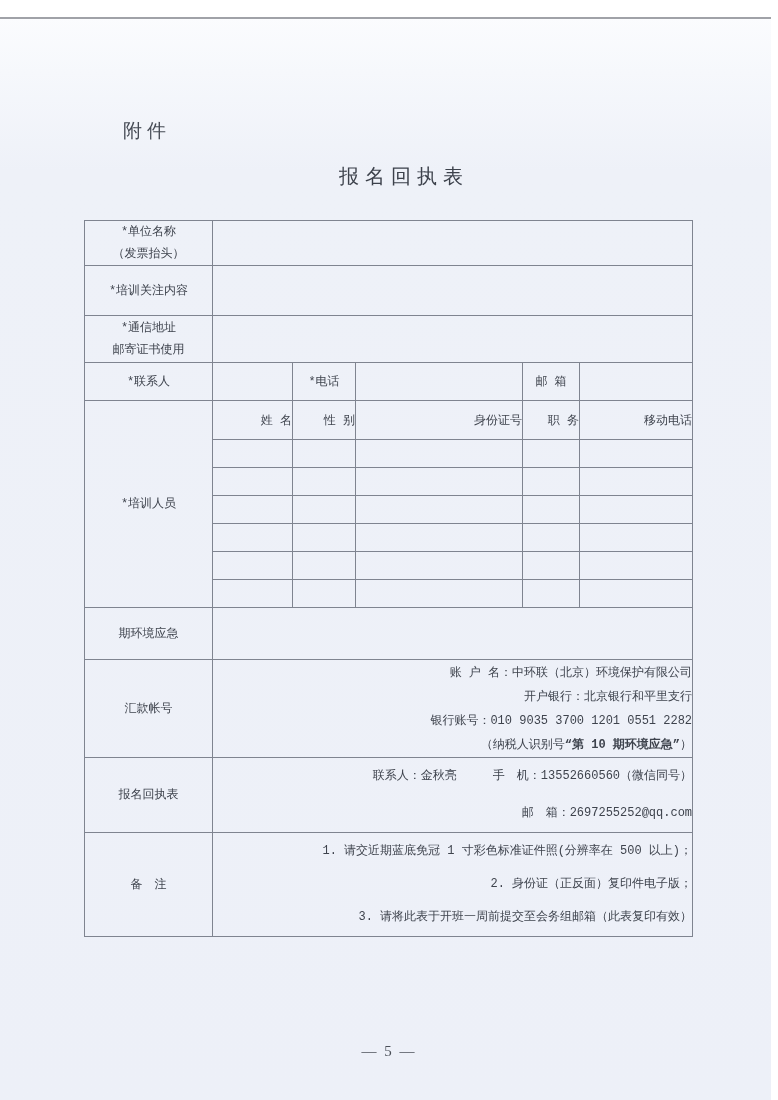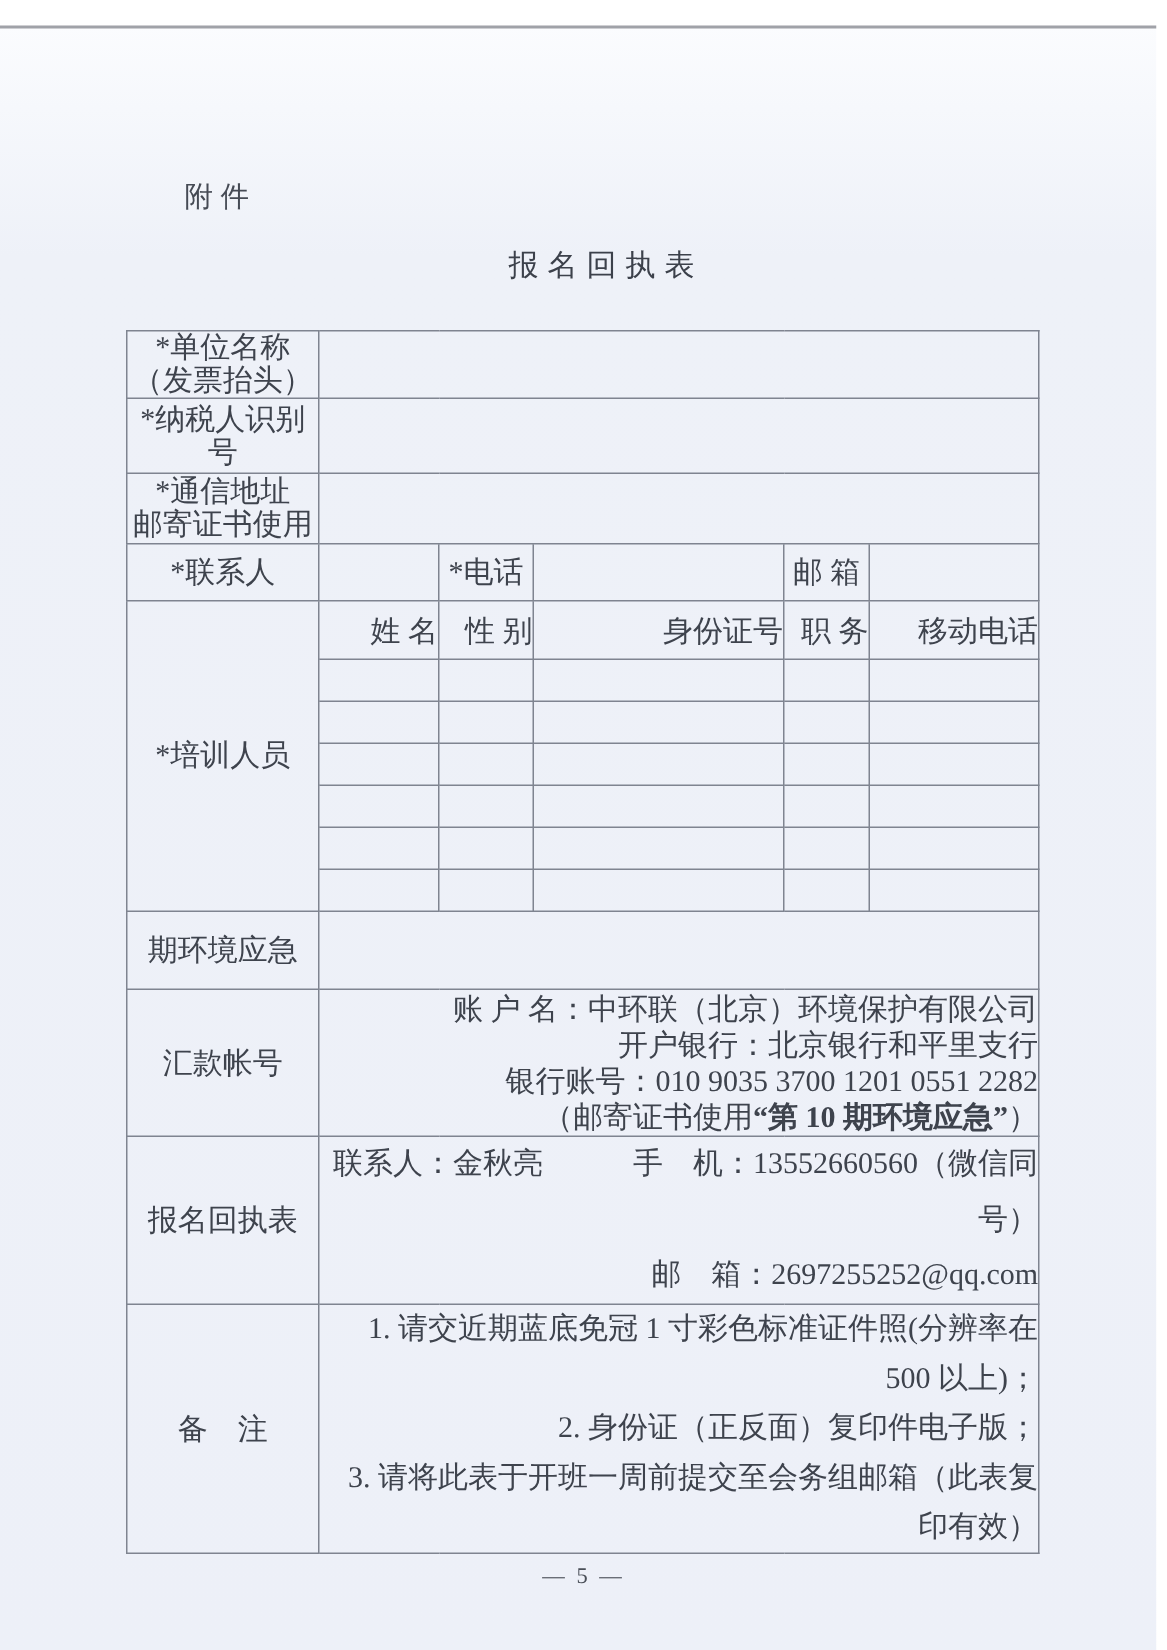--- a/index.html
+++ b/index.html
@@ -28,22 +28,23 @@
     position:absolute;left:84px;top:146px;width:640px;
     text-align:center;font-size:20px;letter-spacing:6px;
     font-weight:500;color:#3c414b;
   }
   table.reg{
     position:absolute;left:84px;top:203px;width:608px;
     border-collapse:collapse;table-layout:fixed;
   }
   table.reg td{
     border:1px solid #7f8490;
-    font-size:20px;vertical-align:middle;padding:0;
+    font-size:12px;vertical-align:middle;padding:0;
     overflow:hidden;
+    font-family:Liberation Mono, monospace;
   }
   td.lbl{
     text-align:center;white-space:pre-line;line-height:22px;color:#3e434d;
   }
   td.hdr{text-align:right;font-size:15.5px;color:#3e434d;}
   td.txt{text-align:right;padding:6px 10px;font-size:15.5px;}
   .r1{height:44px}
   .r2{height:50px}
   .r3{height:47px}
   .r4{height:38px}
@@ -83,21 +84,21 @@
     </colgroup>
 
     <tbody>
         <tr class="r1">
       <td class="lbl">*单位名称
 （发票抬头）</td>
       <td colspan="5"></td>
     </tr>
 
     <tr class="r2">
-      <td class="lbl">*纳税人识别号</td>
+      <td class="lbl">*培训关注内容</td>
       <td colspan="5"></td>
     </tr>
 
     <tr class="r3">
       <td class="lbl">*通信地址
 邮寄证书使用</td>
       <td colspan="5"></td>
     </tr>
 
     <tr class="r4">
@@ -164,21 +165,21 @@
       <td class="lbl">期环境应急</td>
       <td colspan="5"></td>
     </tr>
 
     <tr class="r13">
       <td class="lbl">汇款帐号</td>
       <td colspan="5" class="txt remit">
         <div>账 户 名：中环联（北京）环境保护有限公司</div>
         <div>开户银行：北京银行和平里支行</div>
         <div>银行账号：010 9035 3700 1201 0551 2282</div>
-        <div><span>（邮寄证书使用</span><span class="b">“第 10 期环境应急”</span><span>）</span></div>
+        <div><span>（纳税人识别号</span><span class="b">“第 10 期环境应急”</span><span>）</span></div>
       </td>
     </tr>
 
     <tr class="r14">
       <td class="lbl">报名回执表</td>
       <td colspan="5" class="txt teacher">
         <div>联系人：金秋亮　　　手　机：13552660560（微信同号）</div>
         <div>邮　箱：2697255252@qq.com</div>
       </td>
     </tr>

